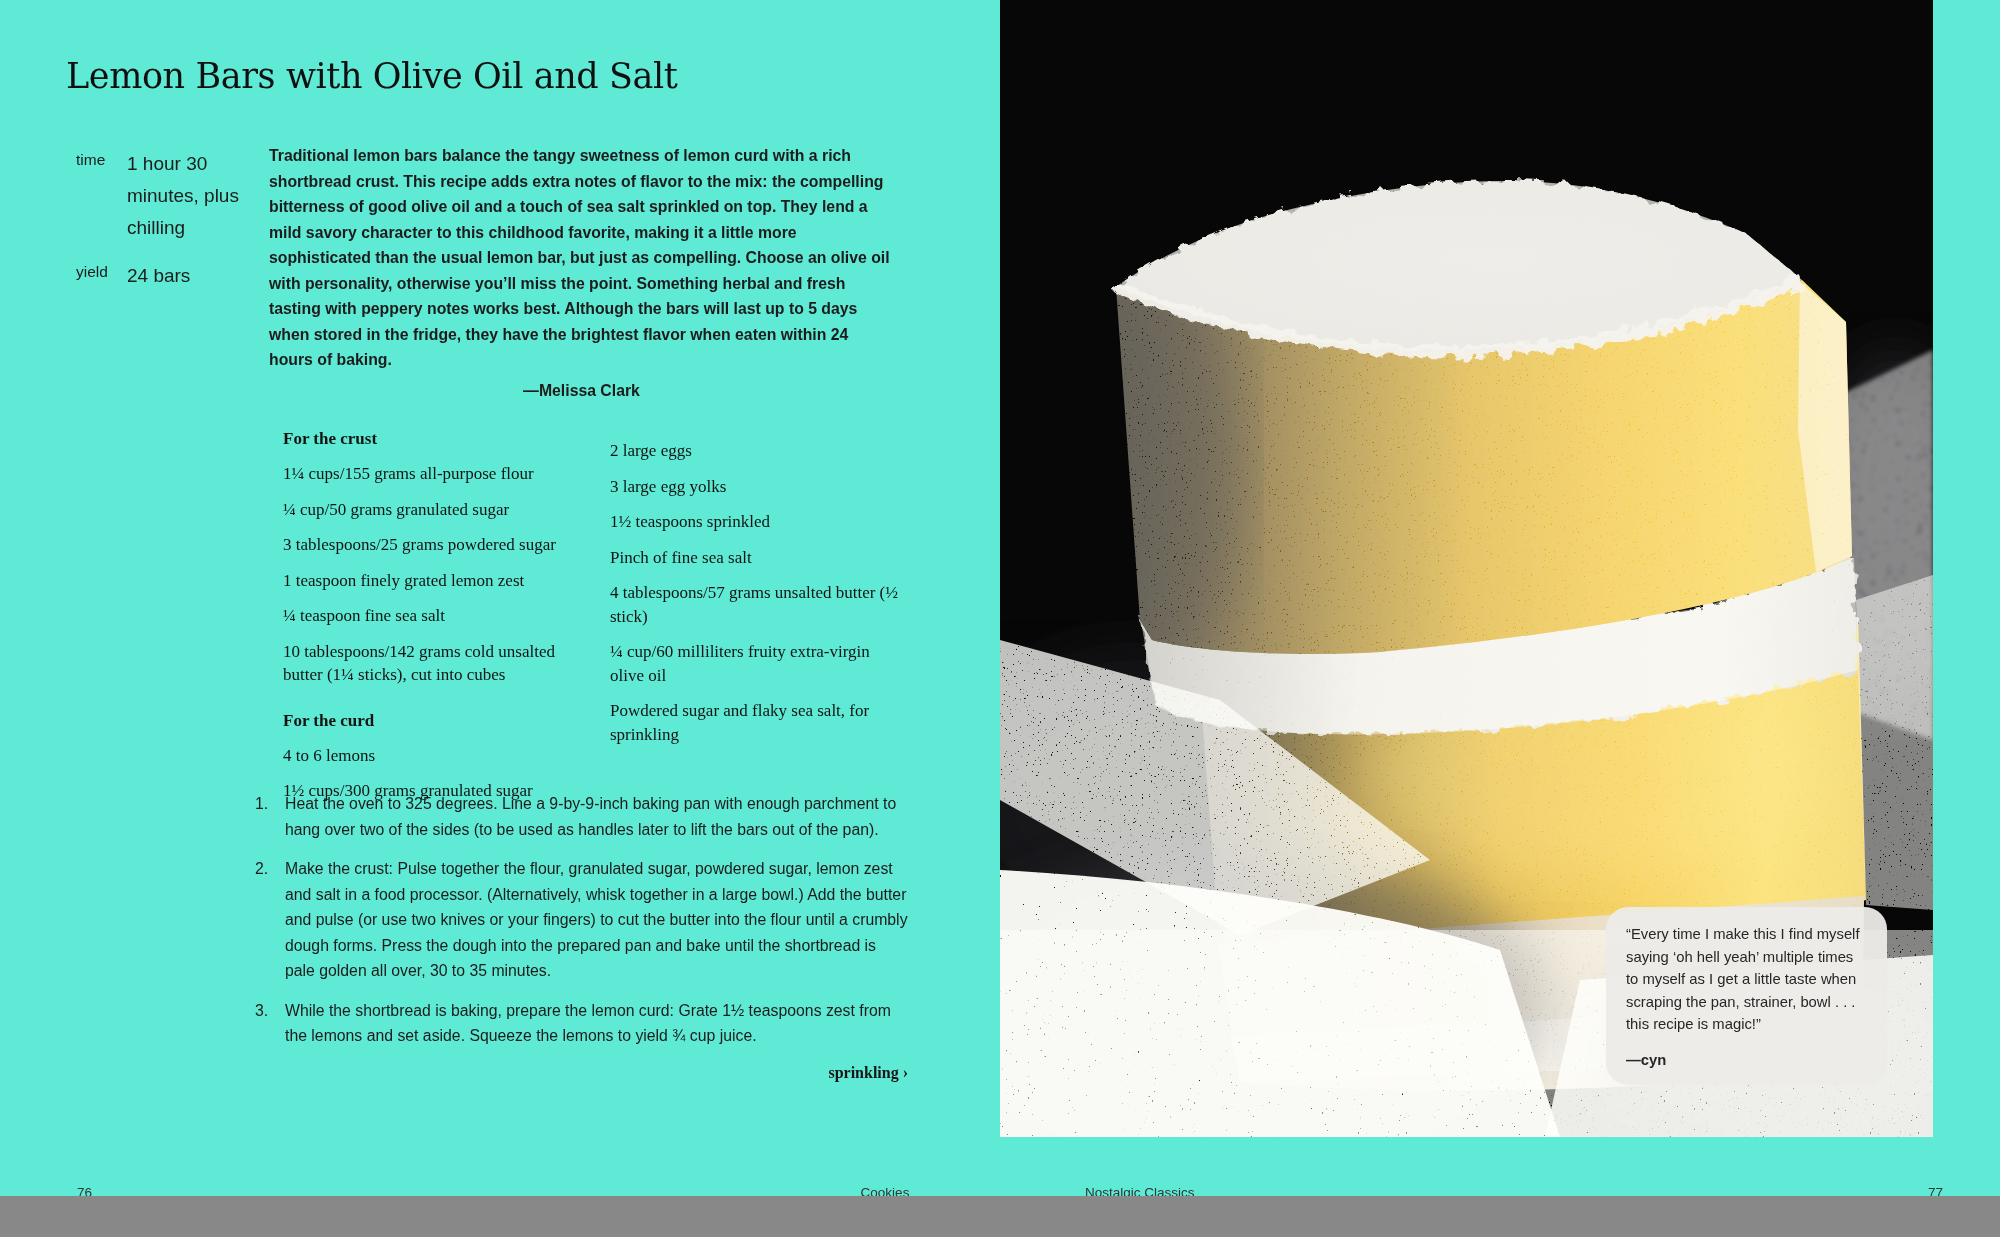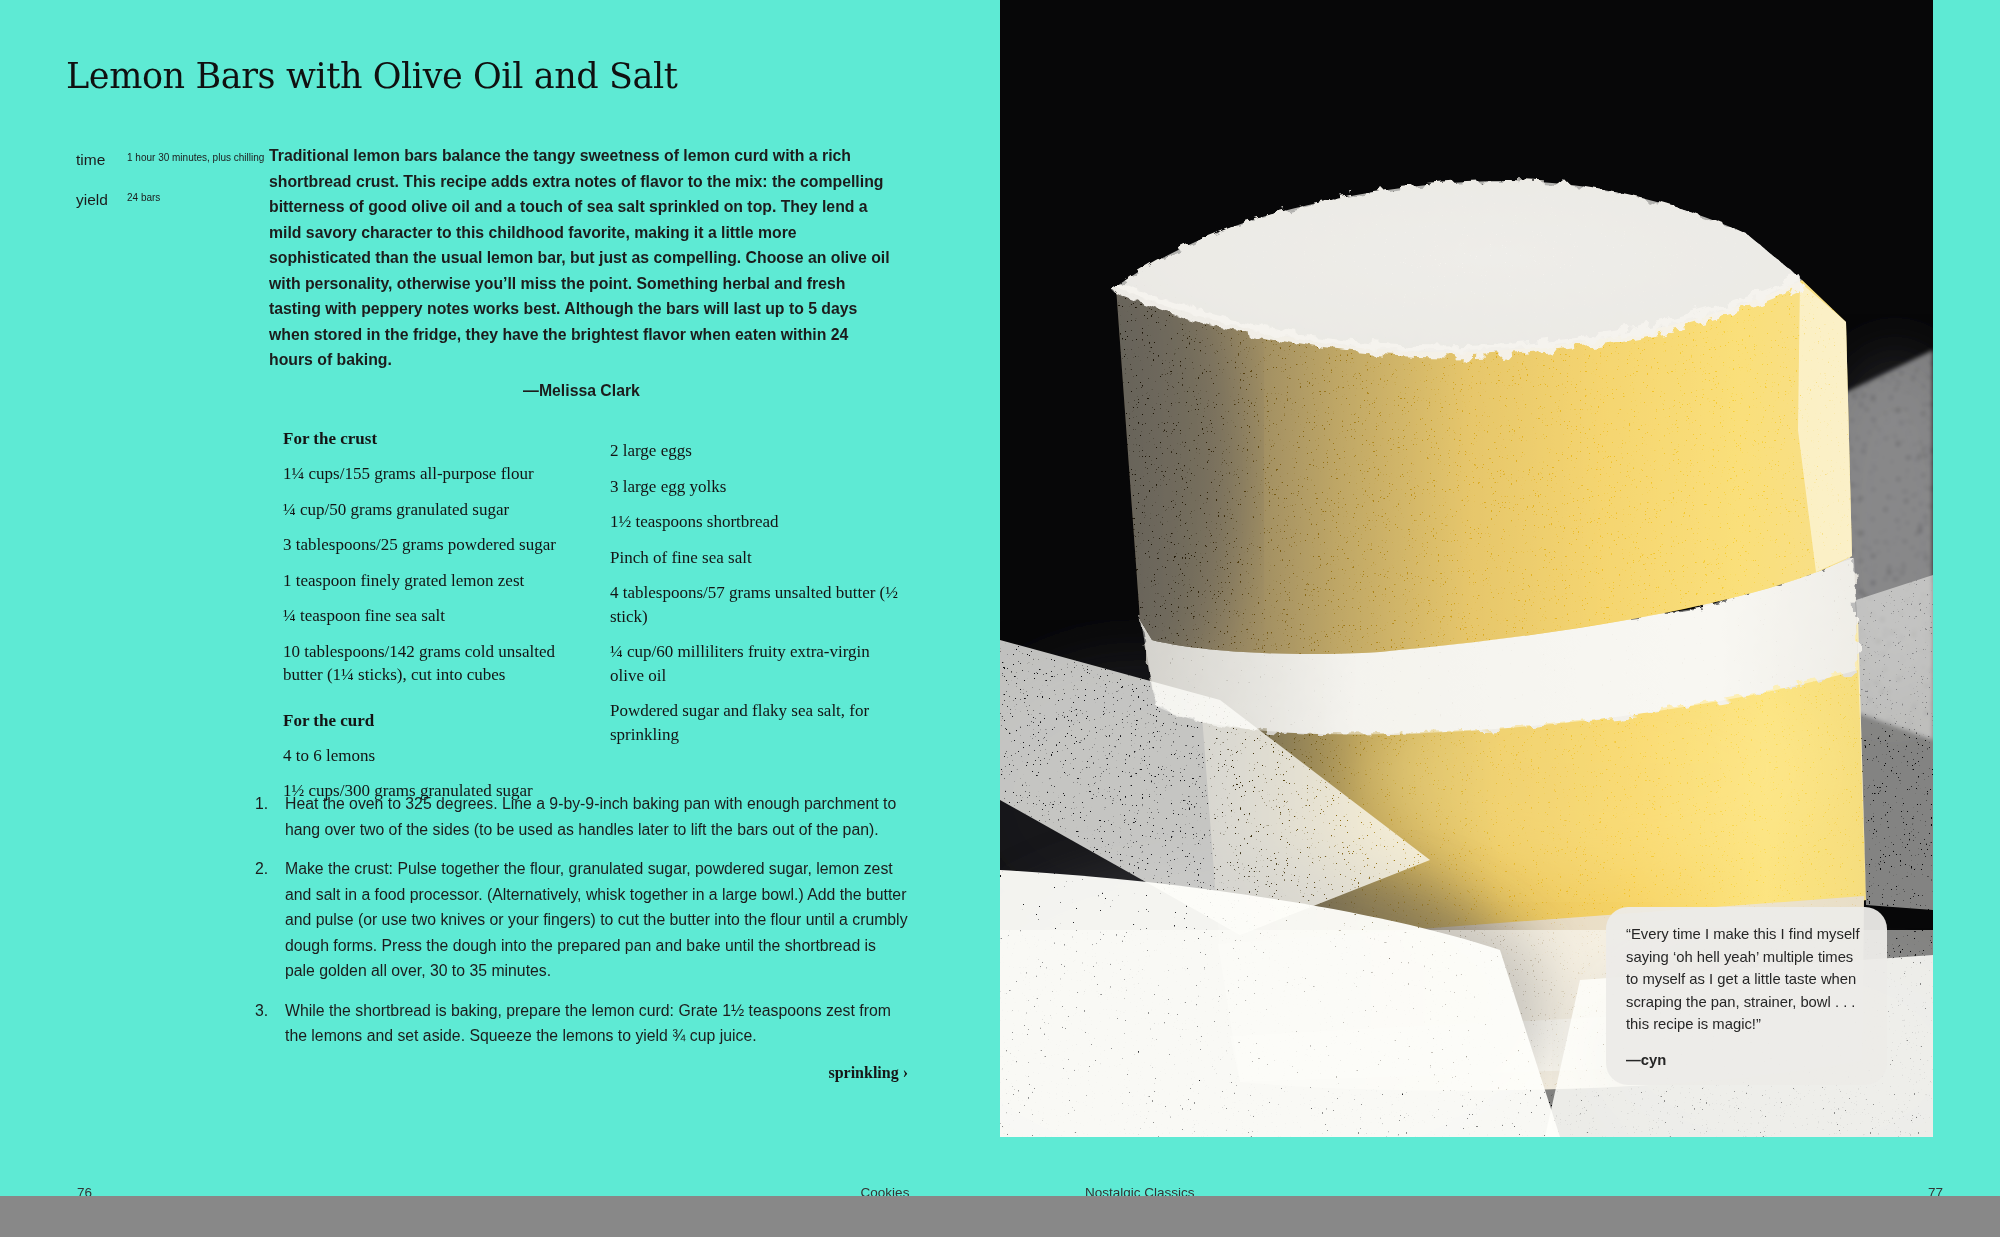--- a/index.html
+++ b/index.html
@@ -9,21 +9,21 @@
   }
   
   .page-title{
     position:absolute;left:66px;top:56px;margin:0;
     font-family:"DejaVu Serif","Liberation Serif",serif;font-weight:500;
     font-size:35px;letter-spacing:-0.4px;color:#101010;
   }
   .meta{position:absolute;left:76px;top:148px;width:205px;}
   .meta-row{display:flex;margin-bottom:16px;}
   .meta-label{width:51px;flex:0 0 51px;font-size:15.5px;line-height:24px;color:#1c1c1c;}
-  .meta-value{flex:1;font-size:10px;line-height:20px;color:#1c1c1c;}
+  .meta-value{flex:1;font-size:19px;line-height:32px;color:#1c1c1c;}
   .intro{position:absolute;left:269px;top:143px;width:625px;font-weight:bold;}
   .intro p{margin:0;font-size:15.8px;line-height:25.5px;color:#1c1c1c;}
   .byline{margin-top:5px !important;text-align:center;}
   .ing-col{position:absolute;top:427px;font-family:"Liberation Serif",serif;}
   .ing-col1{left:283px;width:296px;}
   .ing-col2{left:610px;width:298px;}
   .ing-head{
     margin:0 0 10px 0;font-size:17px;line-height:23px;font-weight:700;
     font-family:"Liberation Serif",serif;color:#141414;
   }
@@ -93,21 +93,21 @@
     <p class="ing-item">¼ teaspoon fine sea salt</p>
     <p class="ing-item">10 tablespoons/142 grams cold unsalted butter (1¼ sticks), cut into cubes</p>
     <h3 class="ing-head second">For the curd</h3>
     <p class="ing-item">4 to 6 lemons</p>
     <p class="ing-item">1½ cups/300 grams granulated sugar</p>
   </div>
 
   <div class="ing-col ing-col2">
     <p class="ing-item">2 large eggs</p>
     <p class="ing-item">3 large egg yolks</p>
-    <p class="ing-item">1½ teaspoons shortbread</p>
+    <p class="ing-item">1½ teaspoons sprinkled</p>
     <p class="ing-item">Pinch of fine sea salt</p>
     <p class="ing-item">4 tablespoons/57 grams unsalted butter (½ stick)</p>
     <p class="ing-item">¼ cup/60 milliliters fruity extra-virgin olive oil</p>
     <p class="ing-item">Powdered sugar and flaky sea salt, for sprinkling</p>
   </div>
 
   <div class="steps">
     <ol>
       <li><span>Heat the oven to 325 degrees. Line a 9-by-9-inch baking pan with enough parchment to hang over two of the sides (to be used as handles later to lift the bars out of the pan).</span></li>
       <li><span>Make the crust: Pulse together the flour, granulated sugar, powdered sugar, lemon zest and salt in a food processor. (Alternatively, whisk together in a large bowl.) Add the butter and pulse (or use two knives or your fingers) to cut the butter into the flour until a crumbly dough forms. Press the dough into the prepared pan and bake until the shortbread is pale golden all over, 30 to 35 minutes.</span></li>

